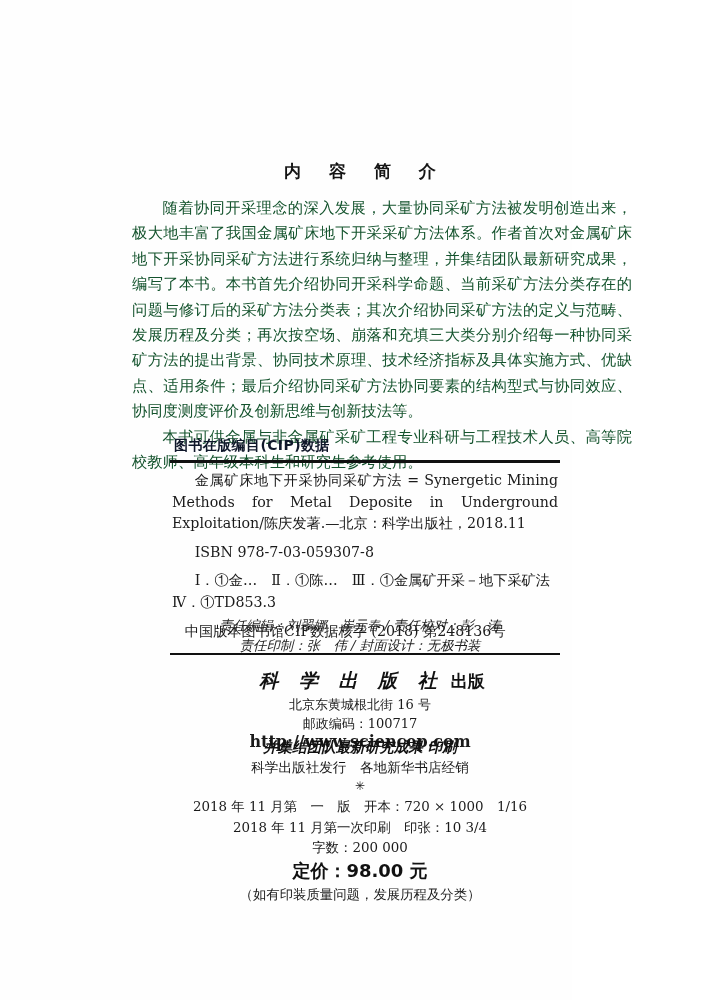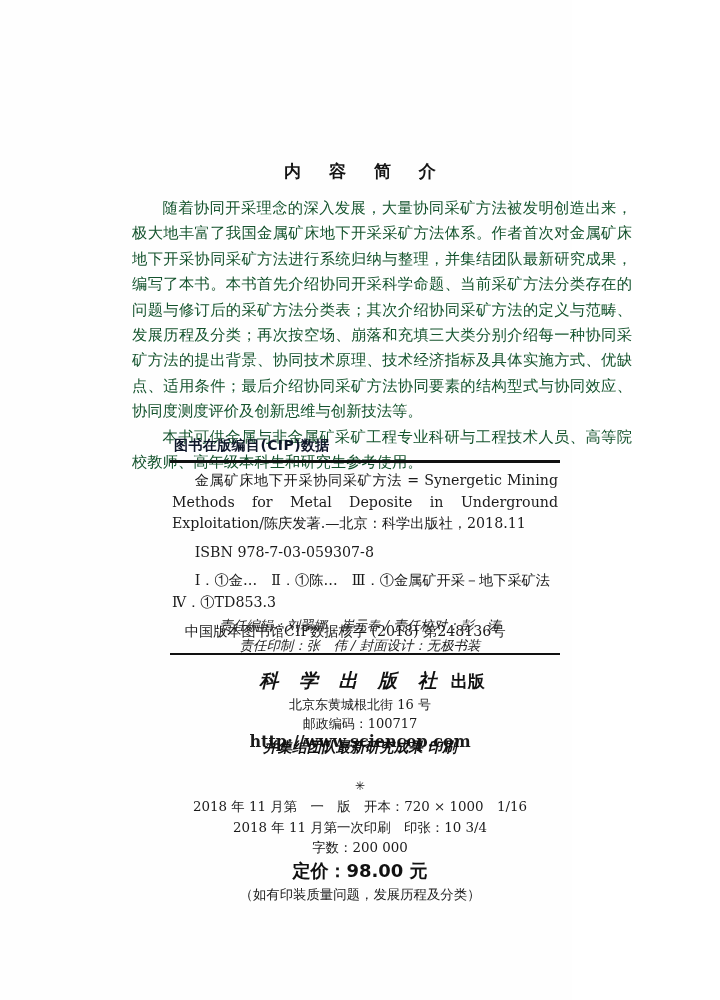--- a/index.html
+++ b/index.html
@@ -259,20 +259,21 @@
     <span class="cal">科 学 出 版 社</span><span class="plain">出版</span>
   </div>
 
   <div class="publisher-lines">
     <div>北京东黄城根北街 16 号</div>
     <div>邮政编码：100717</div>
     <div class="url">http://www.sciencep.com</div>
   </div>
 
   <div class="printer">并集结团队最新研究成果 印刷</div>
+  <div class="distributor">科学出版社发行　各地新华书店经销</div>
   <div class="star-sep">✳</div>
 
   <div class="print-info">
     <div>2018 年 11 月第　一　版　开本：720 × 1000　1/16</div>
     <div>2018 年 11 月第一次印刷　印张：10 3/4</div>
     <div>字数：200 000</div>
   </div>
 
   <div class="price">定价：98.00 元</div>
   <div class="notice">（如有印装质量问题，发展历程及分类）</div>

